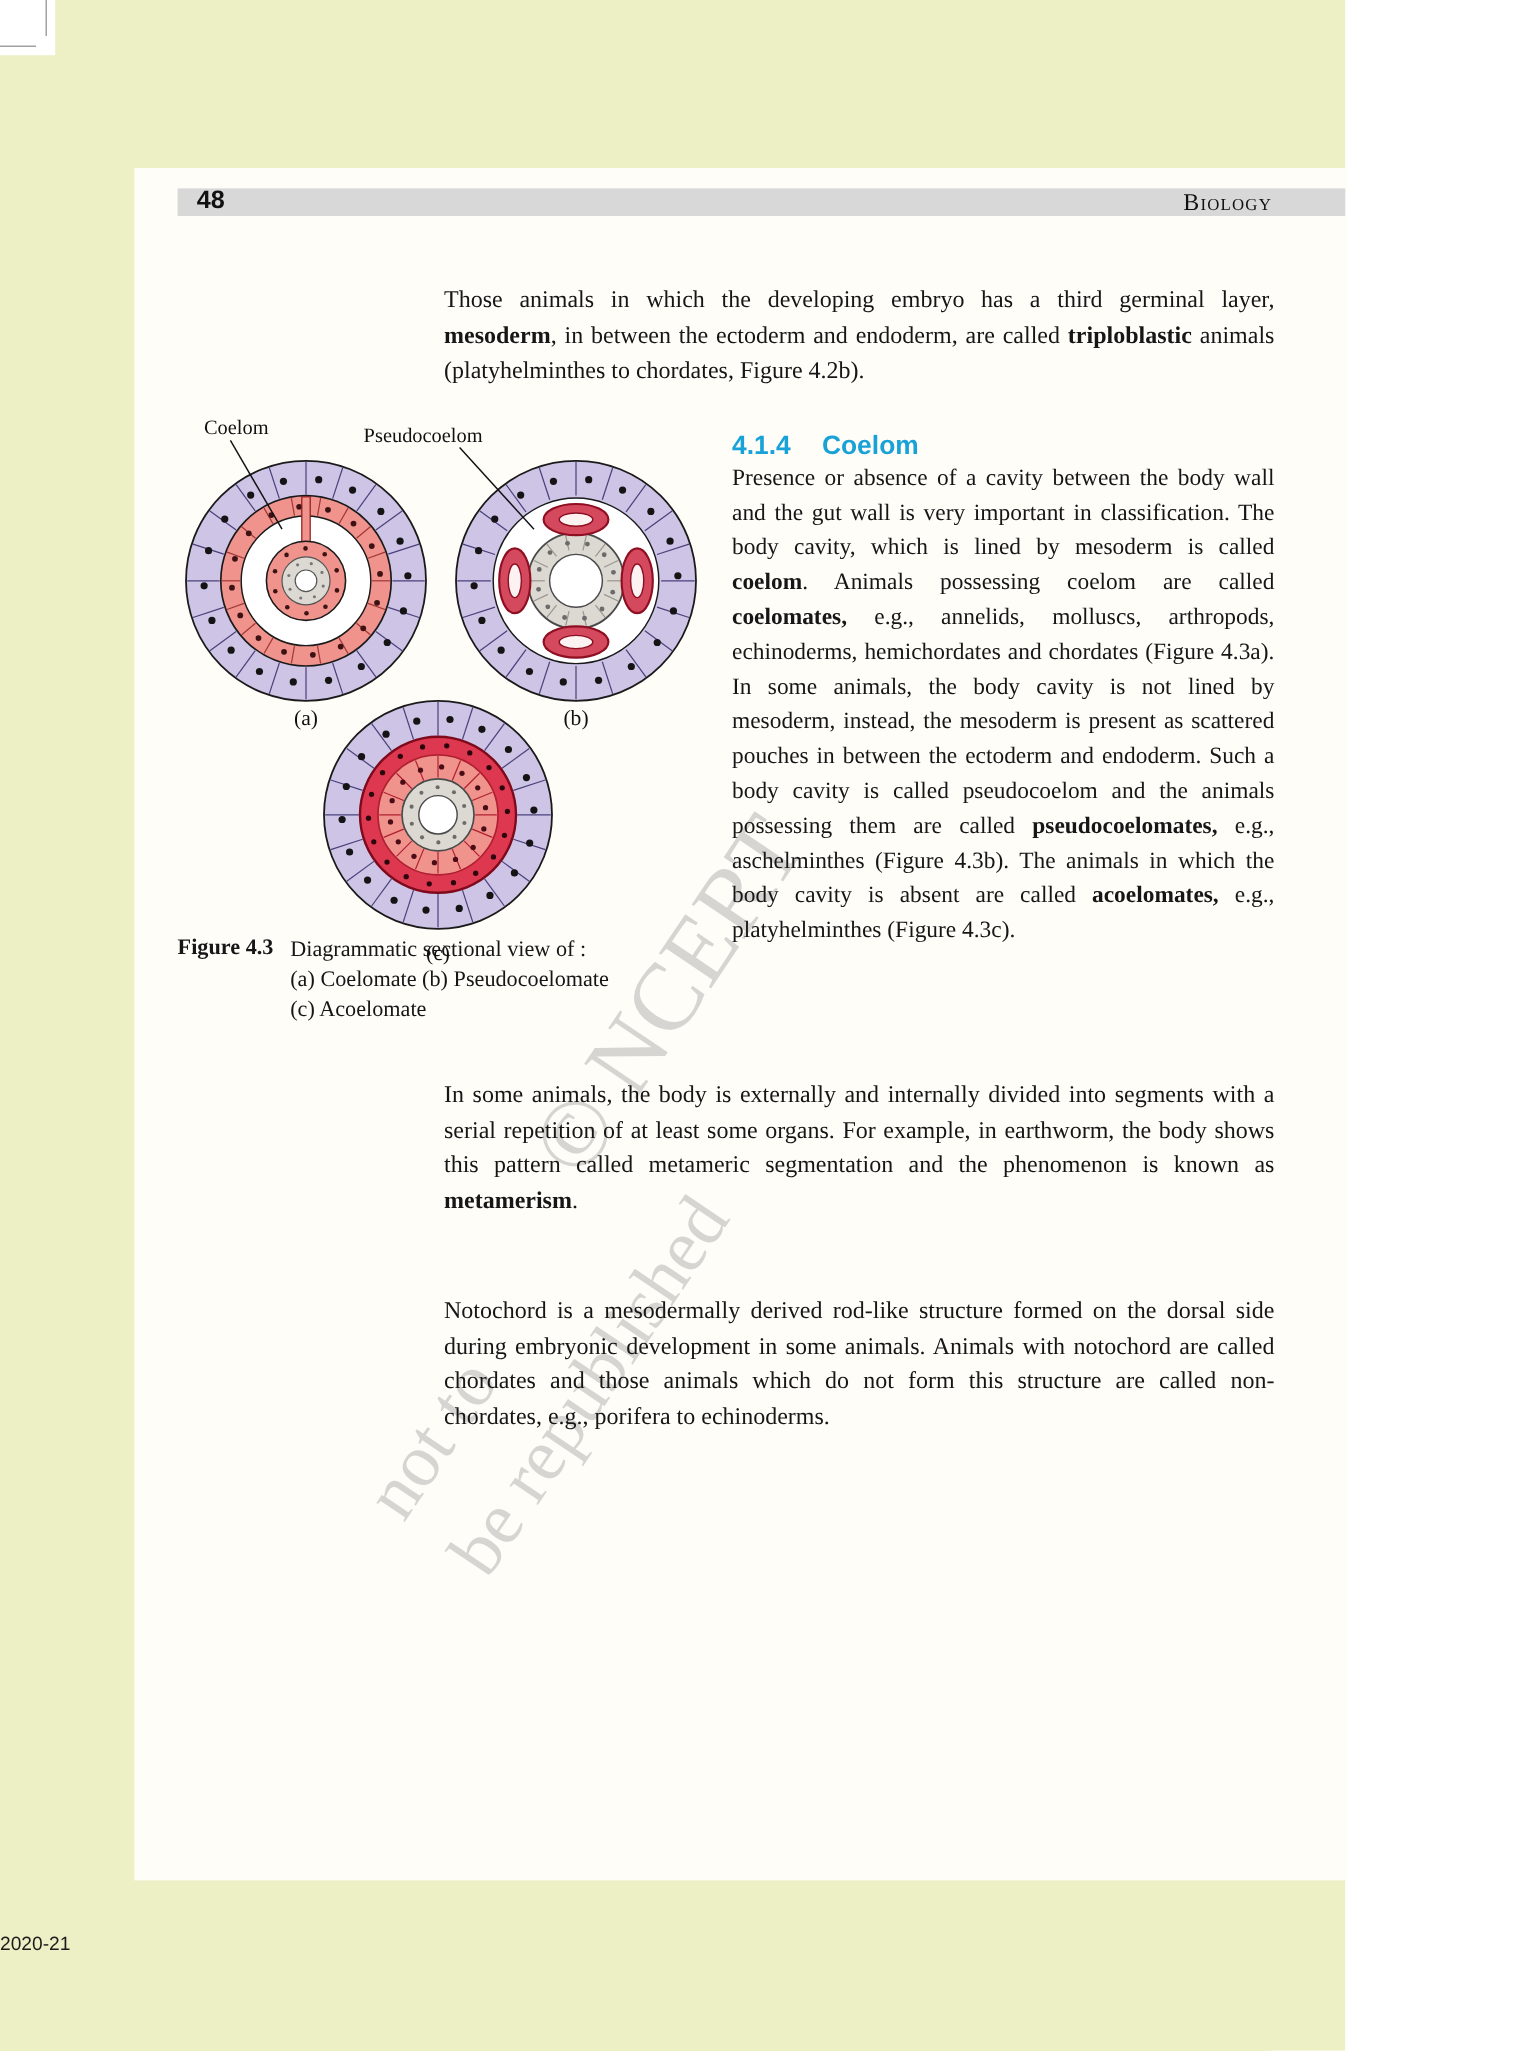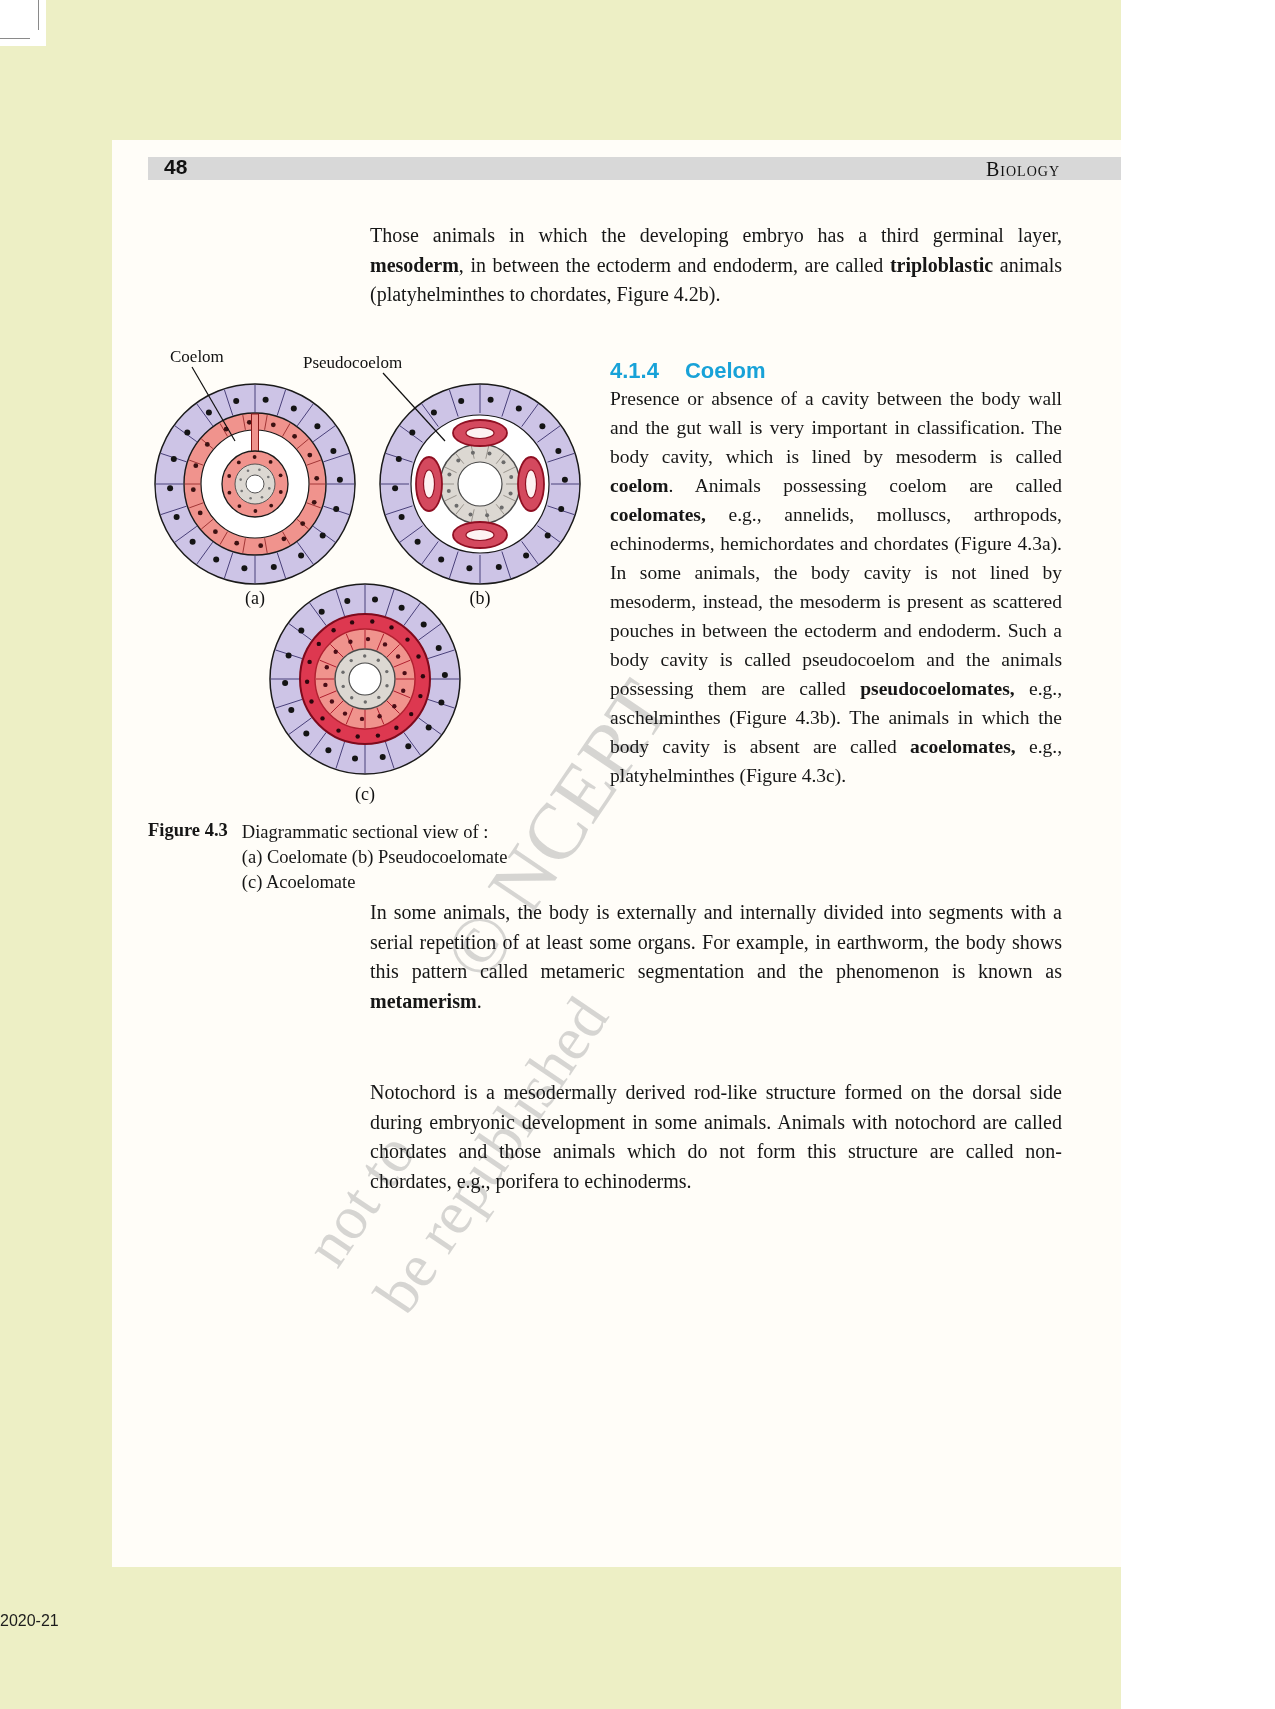--- a/index.html
+++ b/index.html
@@ -13,41 +13,41 @@
   .crop-v { position:absolute; left:38px; top:0; width:1px; height:30px; background:#8a8a8a; }
   .crop-h { position:absolute; left:0; top:38px; width:30px; height:1px; background:#8a8a8a; }
 
   .band { position:absolute; left:148px; top:157px; width:1014px; height:23px; background:var(--band-gray); }
   .page-num { position:absolute; left:164px; top:155px; font-family:"Liberation Sans",sans-serif; font-weight:700; font-size:21px; color:#111; }
   .journal { position:absolute; left:930px; top:158px; width:130px; text-align:right; font-size:20px; font-variant:small-caps; letter-spacing:1px; color:#111; }
 
   .para { font-size:20px; line-height:29.5px; text-align:justify; color:#161616; }
   .para .b { font-weight:700; }
 
-  .intro { position:absolute; left:370px; top:221px; width:692px; }
+  .intro { position:absolute; left:370px; top:236px; width:692px; }
 
   .sec { position:absolute; }
   .h-blue { font-family:"Liberation Sans",sans-serif; font-weight:700; font-size:22px; color:var(--heading-blue); }
   .h-num { margin-right:26px; }
   .sec .para { }
 
   .sec-coelom { left:610px; top:358px; width:452px; }
   .sec-coelom .para { font-size:19.5px; line-height:29px; }
   .sec-seg  { left:370px; top:898px;  width:692px; }
   .sec-noto { left:370px; top:1078px; width:692px; }
   .sec-class{ left:370px; top:1260px; width:692px; }
   .sec-class .h-num { margin-right:40px; }
   .sc-title { font-variant:small-caps; letter-spacing:0.5px; font-size:23px; }
   .sec-class .para { margin-top:20px; }
 
   .figure-svg { position:absolute; left:140px; top:346px; }
   .figure-svg text { font-family:"Liberation Serif",serif; font-size:17px; fill:#111; }
   .figure-svg .sublabel { font-size:18px; }
 
-  .fig-caption { position:absolute; left:148px; top:820px; width:470px; display:flex; gap:14px; font-size:18.5px; }
+  .fig-caption { position:absolute; left:148px; top:780px; width:470px; display:flex; gap:14px; font-size:18.5px; }
   .cap-title { font-weight:700; white-space:nowrap; }
   .cap-lines div { line-height:25px; }
 
   .watermark { position:absolute; color:#a0a0a0; opacity:0.42; font-family:"Liberation Serif",serif; white-space:nowrap; pointer-events:none; }
   .wm1 { left:425px; top:945px; font-size:80px; transform:rotate(-56deg); transform-origin:0 0; }
   .wm2 { left:285px; top:1235px; font-size:62px; line-height:84px; transform:rotate(-56deg); transform-origin:0 0; }
 
   .footer { position:absolute; left:0; top:1612px; width:1170px; text-align:left; font-family:"Liberation Sans",sans-serif; font-size:16px; color:#1c1c1c; }
 </style>
 </head>

